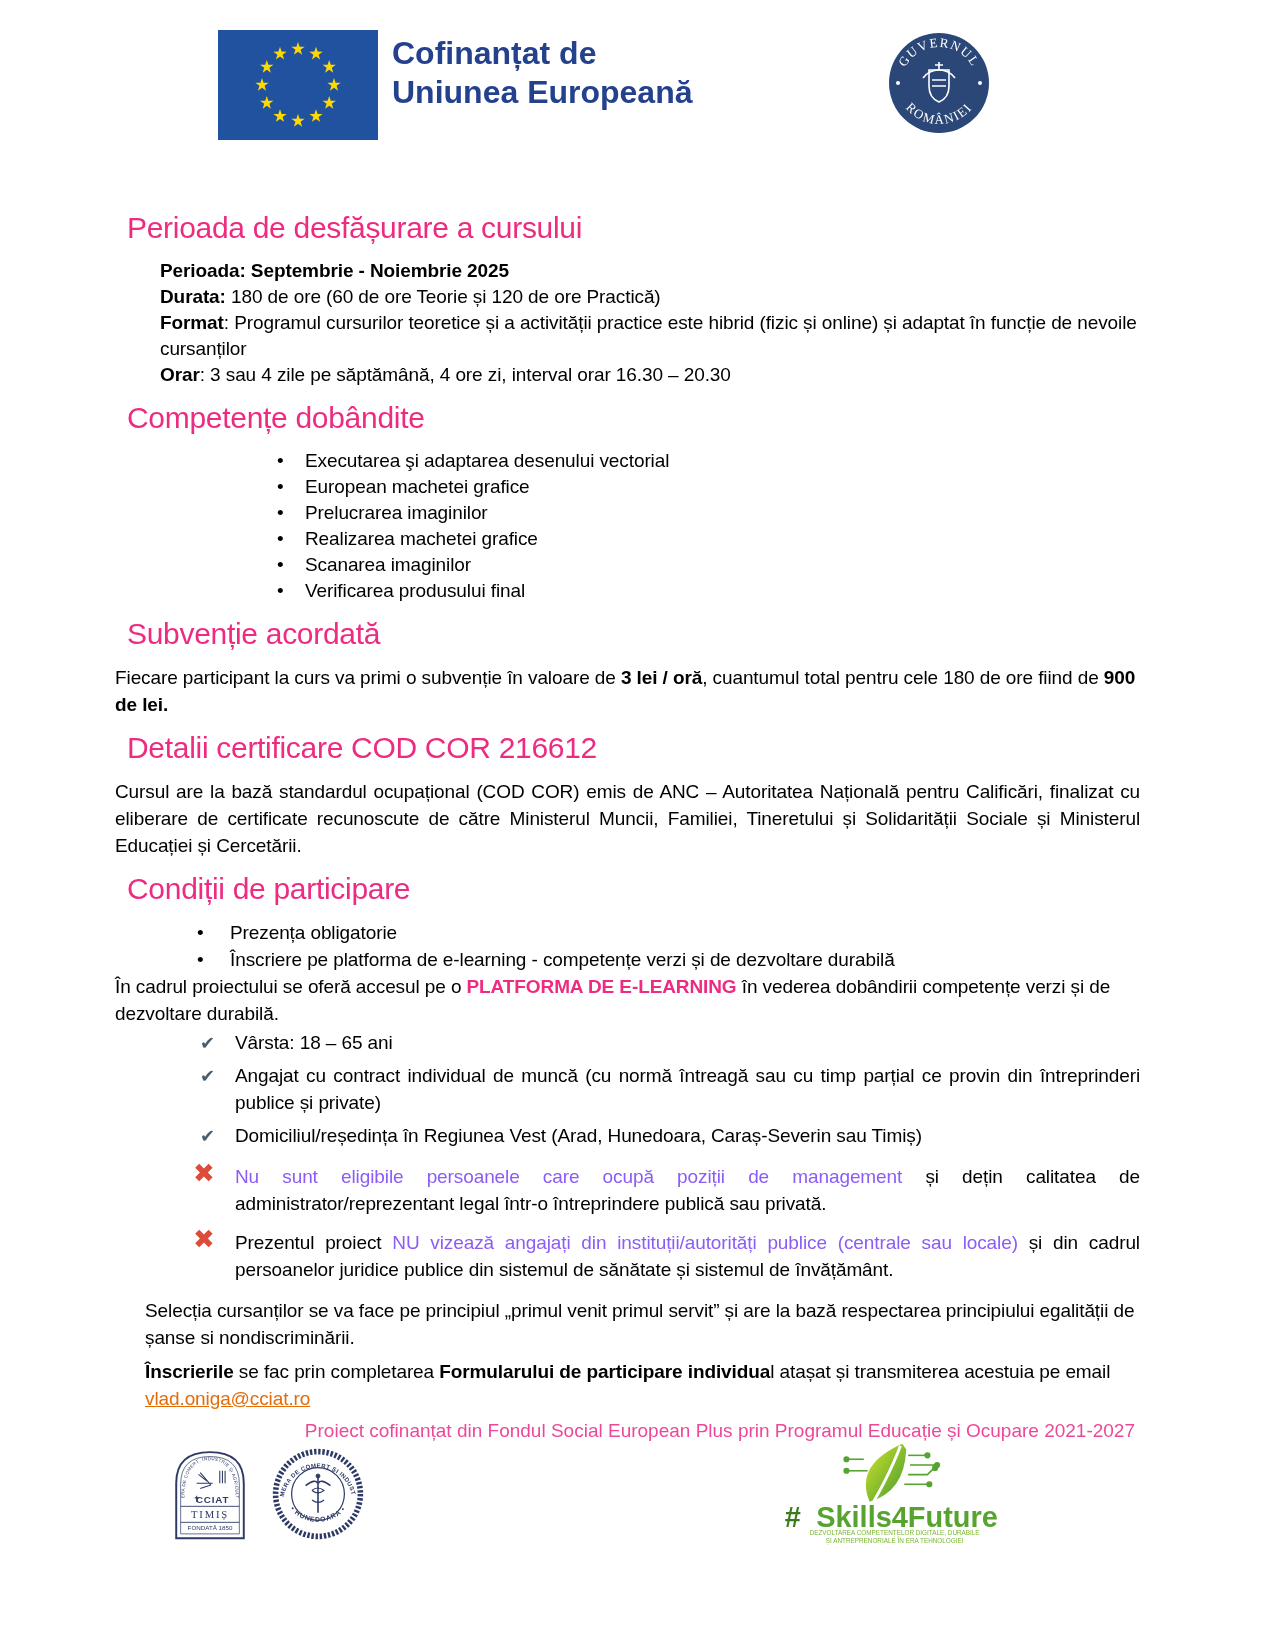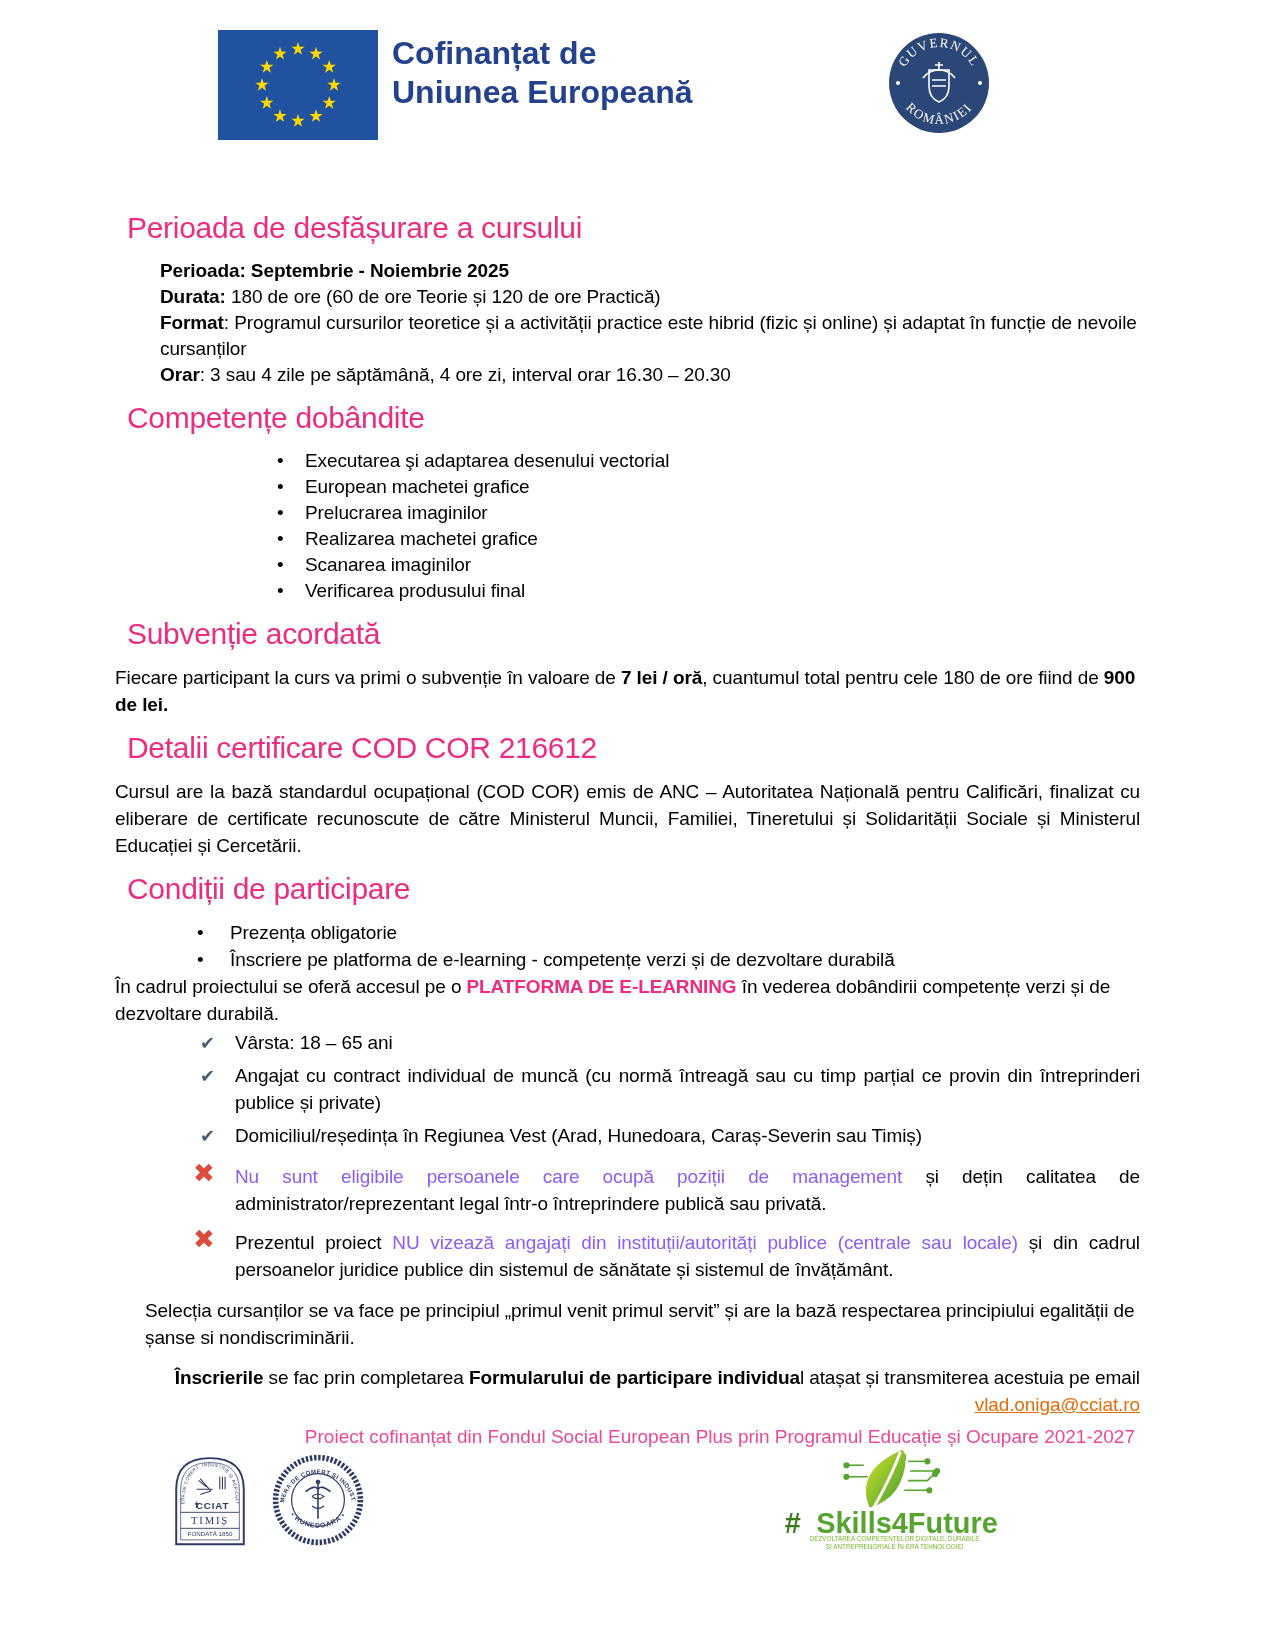--- a/index.html
+++ b/index.html
@@ -41,21 +41,21 @@
   .just{text-align:justify;}
   .ind30{margin-left:30px;}
   .mail{color:#E36C09;text-decoration:underline;cursor:pointer;}
   
   .mt-h2{margin-top:32px;}
   .mt-h3{margin-top:29px;}
   .mt-h4{margin-top:31px;}
   .mt-h5{margin-top:26px;}
   .mt-h6{margin-top:24px;}
   .mt-sel{margin-top:14px;}
-  .mt-ins{margin-top:13px;text-align:right;}
+  .mt-ins{margin-top:7px;}
   .mt-det{margin-top:19px;}
   
   .fund-note{margin-top:8px;font-size:19px;line-height:22px;color:#ec4899;
              text-align:right;padding-right:140px;}
   .logos{position:relative;height:100px;margin-top:2px;}
   .logo-cciat{position:absolute;left:170px;top:0;}
   .logo-hune{position:absolute;left:268px;top:0;}
   .logo-skills{position:absolute;left:740px;top:-6px;}
 </style>
 </head>
@@ -123,21 +123,21 @@
     <ul class="dotlist body-txt">
       <li><span class="mk">•</span><span>Executarea şi adaptarea desenului vectorial</span></li>
       <li><span class="mk">•</span><span>European machetei grafice</span></li>
       <li><span class="mk">•</span><span>Prelucrarea imaginilor</span></li>
       <li><span class="mk">•</span><span>Realizarea machetei grafice</span></li>
       <li><span class="mk">•</span><span>Scanarea imaginilor</span></li>
       <li><span class="mk">•</span><span>Verificarea produsului final</span></li>
     </ul>
 
     <h2 class="h mt-h3">Subvenție acordată</h2>
-    <p class="para body-txt"><span>Fiecare participant la curs va primi o subvenție în valoare de </span><span class="b">7 lei / oră</span><span>, cuantumul total pentru cele 180 de ore fiind de </span><span class="b">900 de lei.</span></p>
+    <p class="para body-txt"><span>Fiecare participant la curs va primi o subvenție în valoare de </span><span class="b">3 lei / oră</span><span>, cuantumul total pentru cele 180 de ore fiind de </span><span class="b">900 de lei.</span></p>
 
     <h2 class="h mt-h4">Detalii certificare COD COR 216612</h2>
     <p class="para body-txt just">Cursul are la bază standardul ocupațional (COD COR)  emis de ANC – Autoritatea Națională pentru Calificări, finalizat cu eliberare de certificate recunoscute de către Ministerul Muncii, Familiei, Tineretului și Solidarității Sociale și Ministerul Educației și Cercetării.</p>
 
     <h2 class="h mt-h5">Condiții de participare</h2>
     <ul class="dotlist2 body-txt">
       <li><span class="mk">•</span><span>Prezența obligatorie</span></li>
       <li><span class="mk">•</span><span>Înscriere pe platforma de e-learning - competențe verzi și de dezvoltare durabilă</span></li>
     </ul>
     <p class="para body-txt"><span>În cadrul proiectului se oferă accesul pe o </span><span class="pinkb">PLATFORMA DE E-LEARNING</span><span> în vederea dobândirii competențe verzi și de dezvoltare durabilă.</span></p>

